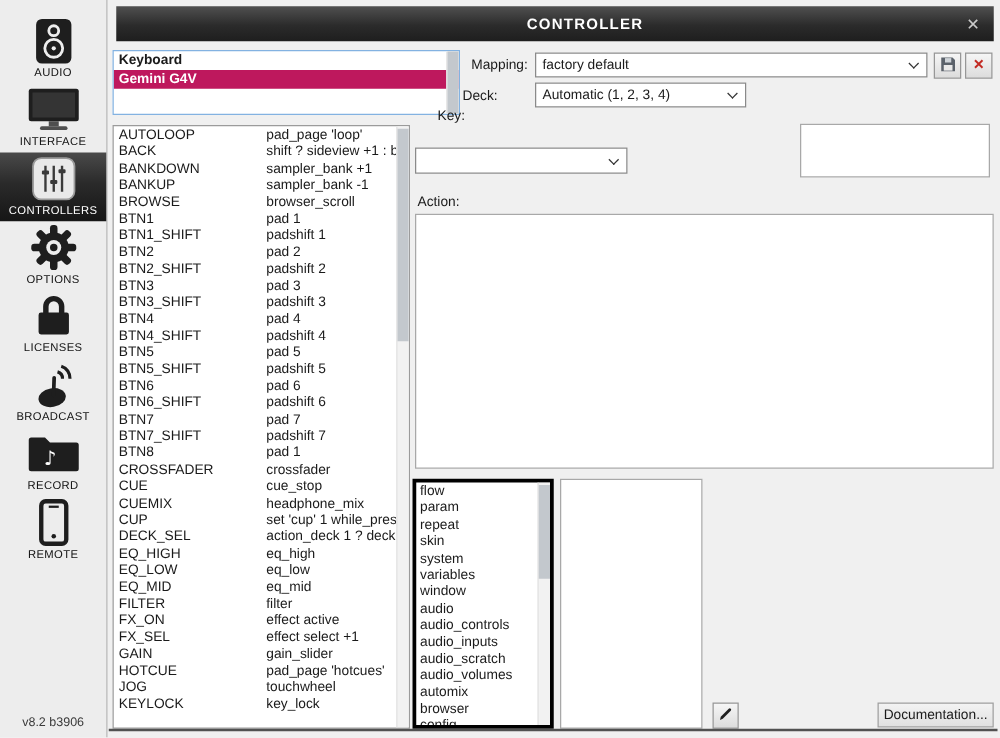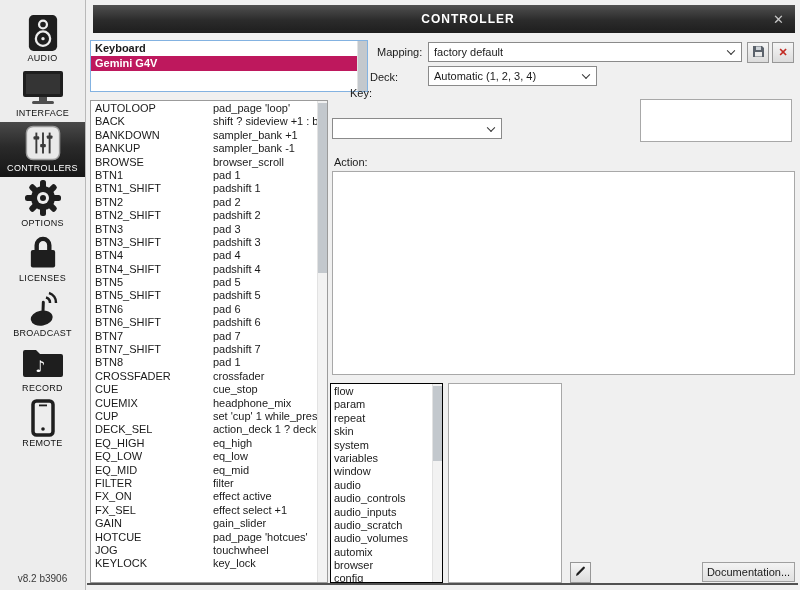--- a/index.html
+++ b/index.html
@@ -49,21 +49,21 @@
   .ctl-inner { position:absolute; left:0; top:1px; right:10px; }
   .ctl-row { height:13.4px; line-height:13.4px; padding-left:4px; white-space:nowrap; overflow:hidden; }
   .ctl-key { display:inline-block; width:118px; font-weight:normal; vertical-align:top; }
   .controls .thumb { top:2px; height:170px; }
 
   
   .keybox  { position:absolute; left:640px; top:99px; width:152px; height:43px; background:#fff; border:1px solid #a8a8a8; }
   .actionbox { position:absolute; left:332px; top:171px; width:463px; height:204px; background:#fff; border:1px solid #a8a8a8; }
 
   
-  .cats { position:absolute; left:330px; top:383px; width:113px; height:200px; background:#fff; border:1px solid #000000; overflow:hidden; }
+  .cats { position:absolute; left:330px; top:383px; width:113px; height:200px; background:#fff; border:3px solid #000000; overflow:hidden; }
   .cat-inner { position:absolute; left:0; top:1px; right:10px; }
   .cat-row { height:13.4px; line-height:13.4px; padding-left:3px; white-space:nowrap; overflow:hidden; }
   .cats .thumb { top:2px; height:75px; }
   .preview { position:absolute; left:448px; top:383px; width:114px; height:200px; background:#fff; border:1px solid #a8a8a8; }
 
   
   #btn-edit { left:570px; top:562px; width:21px; height:21px; }
   .push-btn { position:absolute; background:linear-gradient(#f3f3f3,#e0e0e0); border:1px solid #9f9f9f; display:flex; align-items:center; justify-content:center; font-size:11px; color:#1a1a1a; cursor:default; }
   #btn-doc { left:702px; top:562px; width:93px; height:20px;text-align:center; }
 

